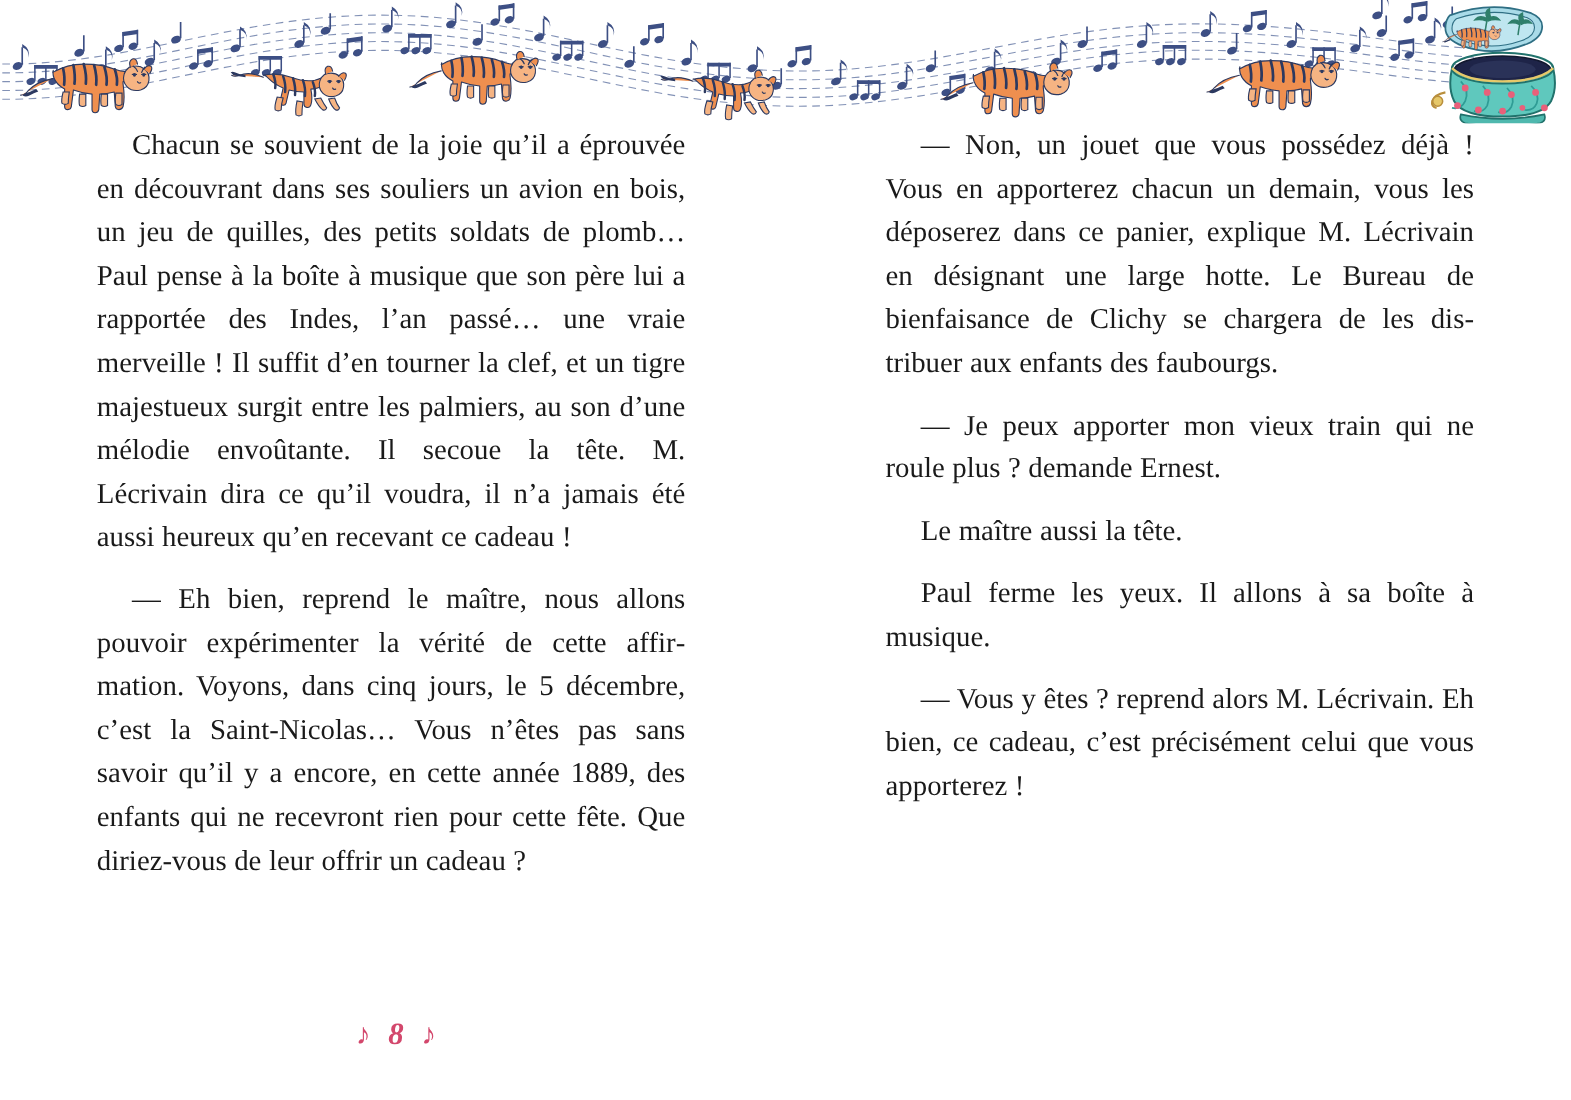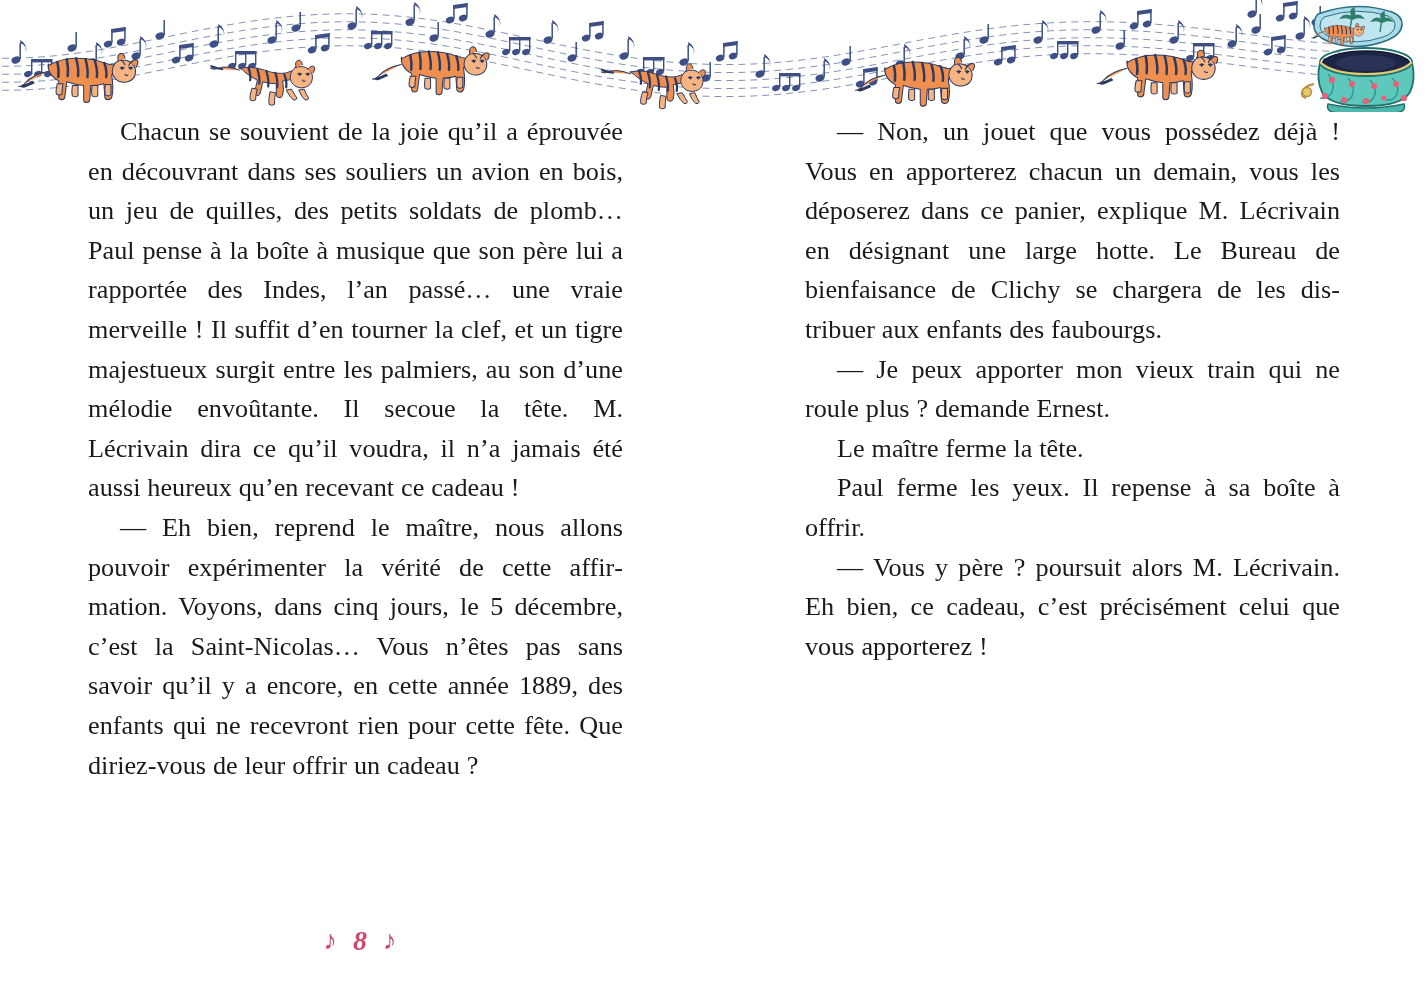--- a/index.html
+++ b/index.html
@@ -47,21 +47,21 @@
     margin: 0;
     text-align: justify;
     text-align-last: left;
     text-indent: 32px;
     font-size: 26.2px;
     line-height: 39.6px;
     letter-spacing: 0.02px;
     word-spacing: 0.3px;
     hyphens: manual;
   }
-  .para + .para { margin-top: 0; }
+  .para + .para { margin-top: 17px; }
 
   
   .footer {
     position: absolute;
     left: 0;
     top: 915px;
     width: 1428px;
     height: 60px;
   }
   .folio {
@@ -335,23 +335,23 @@
 <div class="page-body">
 
   <div class="column col-left">
     <p class="para">Chacun se souvient de la joie qu’il a éprou­vée en découvrant dans ses souliers un avion en bois, un jeu de quilles, des petits soldats de plomb… Paul pense à la boîte à musique que son père lui a rapportée des Indes, l’an passé… une vraie merveille ! Il suffit d’en tourner la clef, et un tigre majestueux surgit entre les palmiers, au son d’une mélodie envoûtante. Il secoue la tête. M. Lécrivain dira ce qu’il voudra, il n’a jamais été aussi heureux qu’en recevant ce cadeau !</p>
     <p class="para">— Eh bien, reprend le maître, nous allons pouvoir expérimenter la vérité de cette affir­mation. Voyons, dans cinq jours, le 5 décembre, c’est la Saint-Nicolas… Vous n’êtes pas sans savoir qu’il y a encore, en cette année 1889, des enfants qui ne recevront rien pour cette fête. Que diriez-vous de leur offrir un cadeau ?</p>
   </div>
 
   <div class="column col-right">
     <p class="para">— Non, un jouet que vous possédez déjà ! Vous en apporterez chacun un demain, vous les déposerez dans ce panier, explique M. Lécrivain en désignant une large hotte. Le Bureau de bienfaisance de Clichy se chargera de les dis­tribuer aux enfants des faubourgs.</p>
     <p class="para">— Je peux apporter mon vieux train qui ne roule plus ? demande Ernest.</p>
-    <p class="para">Le maître ferme la tête.</p>
-    <p class="para">Paul ferme les yeux. Il repense à sa boîte à offrir.</p>
-    <p class="para">— Vous y père ? poursuit alors M. Lécrivain. Eh bien, ce cadeau, c’est précisément celui que vous apporterez !</p>
+    <p class="para">Le maître aussi la tête.</p>
+    <p class="para">Paul ferme les yeux. Il allons à sa boîte à musique.</p>
+    <p class="para">— Vous y êtes ? reprend alors M. Lécrivain. Eh bien, ce cadeau, c’est précisément celui que vous apporterez !</p>
   </div>
 
 </div>
 
 <div class="footer">
   <div class="folio">
     <span class="folio-note left">♪</span>
     <span class="folio-num">8</span>
     <span class="folio-note right">♪</span>
   </div>

